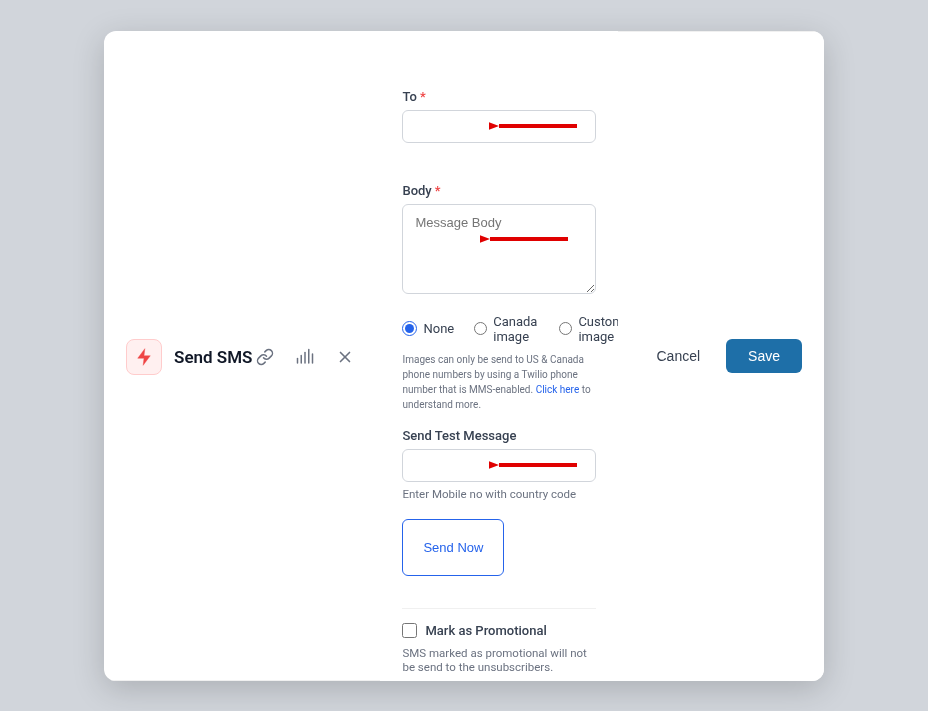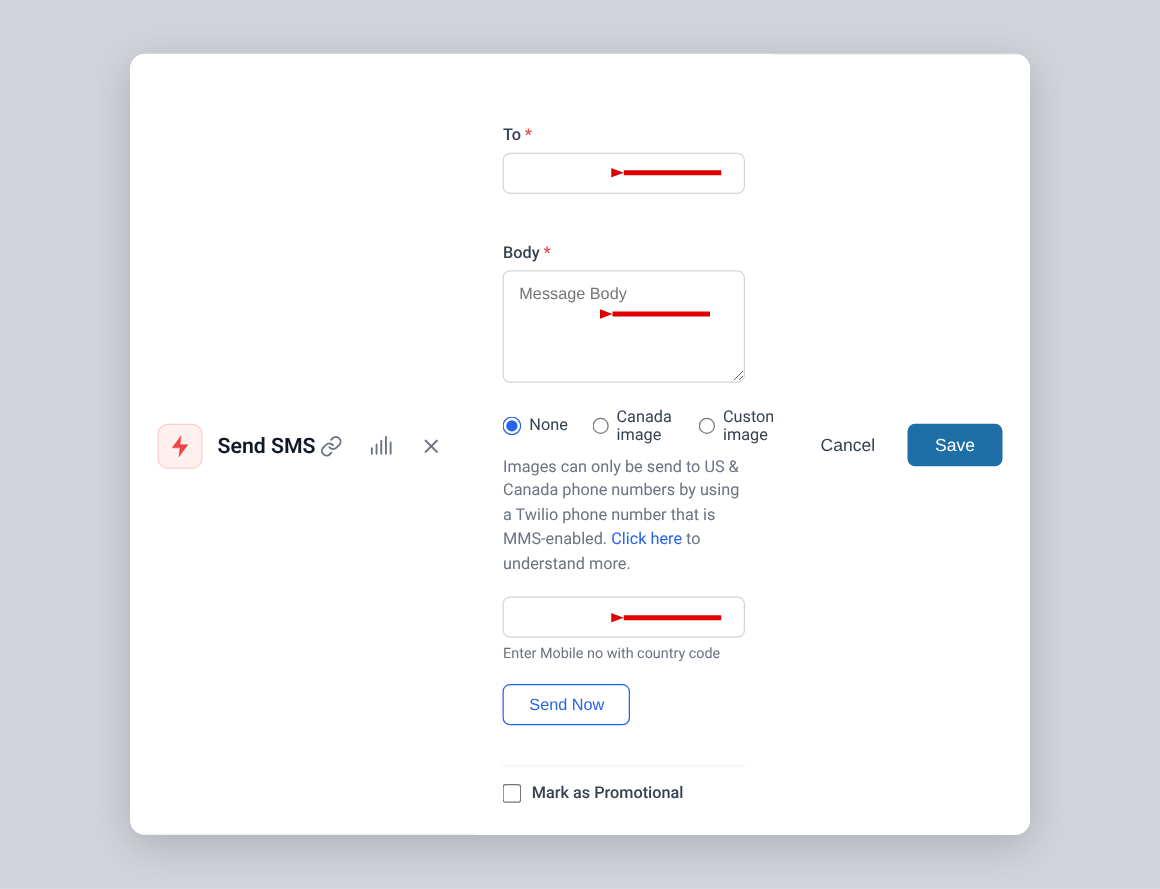--- a/index.html
+++ b/index.html
@@ -173,21 +173,21 @@
       height: 15px;
       cursor: pointer;
     }
 
     .radio-label {
       font-size: 13px;
       color: #374151;
     }
 
     .image-info-text {
-      font-size: 13px;
+      font-size: 10px;
       color: #6b7280;
       line-height: 1.5;
       margin-bottom: 16px;
     }
 
     .image-info-text a {
       color: #2563eb;
       text-decoration: none;
     }
 
@@ -206,21 +206,21 @@
       font-size: 11.5px;
       color: #6b7280;
       margin-top: 5px;
     }
 
     .send-now-btn {
       background: #fff;
       border: 1.5px solid #2563eb;
       color: #2563eb;
       border-radius: 6px;
-      padding: 8px 20px;
+      padding: 20px 20px;
       font-size: 13px;
       font-weight: 500;
       cursor: pointer;
       margin-bottom: 32px;
     }
 
     .divider {
       border: none;
       border-top: 1px solid #f0f0f0;
       margin-bottom: 14px;
@@ -402,20 +402,21 @@
         </div>
         <p class="image-info-text">
           <span>Images can only be send to US &amp; Canada phone numbers by using a Twilio phone number that is MMS-enabled.</span>
           <a href="#">Click here</a>
           <span>to understand more.</span>
         </p>
       </div>
 
       
       <div class="send-test-section">
+        <div class="send-test-label">Send Test Message</div>
         <div class="arrow-container" style="position:relative;">
           <input type="text" class="form-input" placeholder="" style="">
           <span class="pointing-arrow" style="left:50%; top:50%; transform:translate(-10px,-50%);">
             <svg width="90" height="32" viewBox="0 0 90 32" class="red-arrow-svg">
               <defs>
                 <marker id="ah3" markerWidth="8" markerHeight="8" refX="0" refY="3" orient="auto">
                   <polygon points="8,0 8,6 0,3" fill="#e00000"></polygon>
                 </marker>
               </defs>
               <line x1="88" y1="16" x2="10" y2="16" stroke="#e00000" stroke-width="4" marker-end="url(#ah3)"></line>
@@ -428,20 +429,21 @@
       
       <button class="send-now-btn">Send Now</button>
 
       <hr class="divider">
 
       
       <div class="promotional-section">
         <input type="checkbox" class="promotional-checkbox" id="promo-check" style="">
         <label for="promo-check" class="promotional-label">Mark as Promotional</label>
       </div>
+      <div class="promotional-hint">SMS marked as promotional will not be send to the unsubscribers.</div>
 
     </div>
 
     <div class="modal-footer">
       <button class="btn-cancel">Cancel</button>
       <button class="btn-save">Save</button>
     </div>
   </div>
 </div>
 

